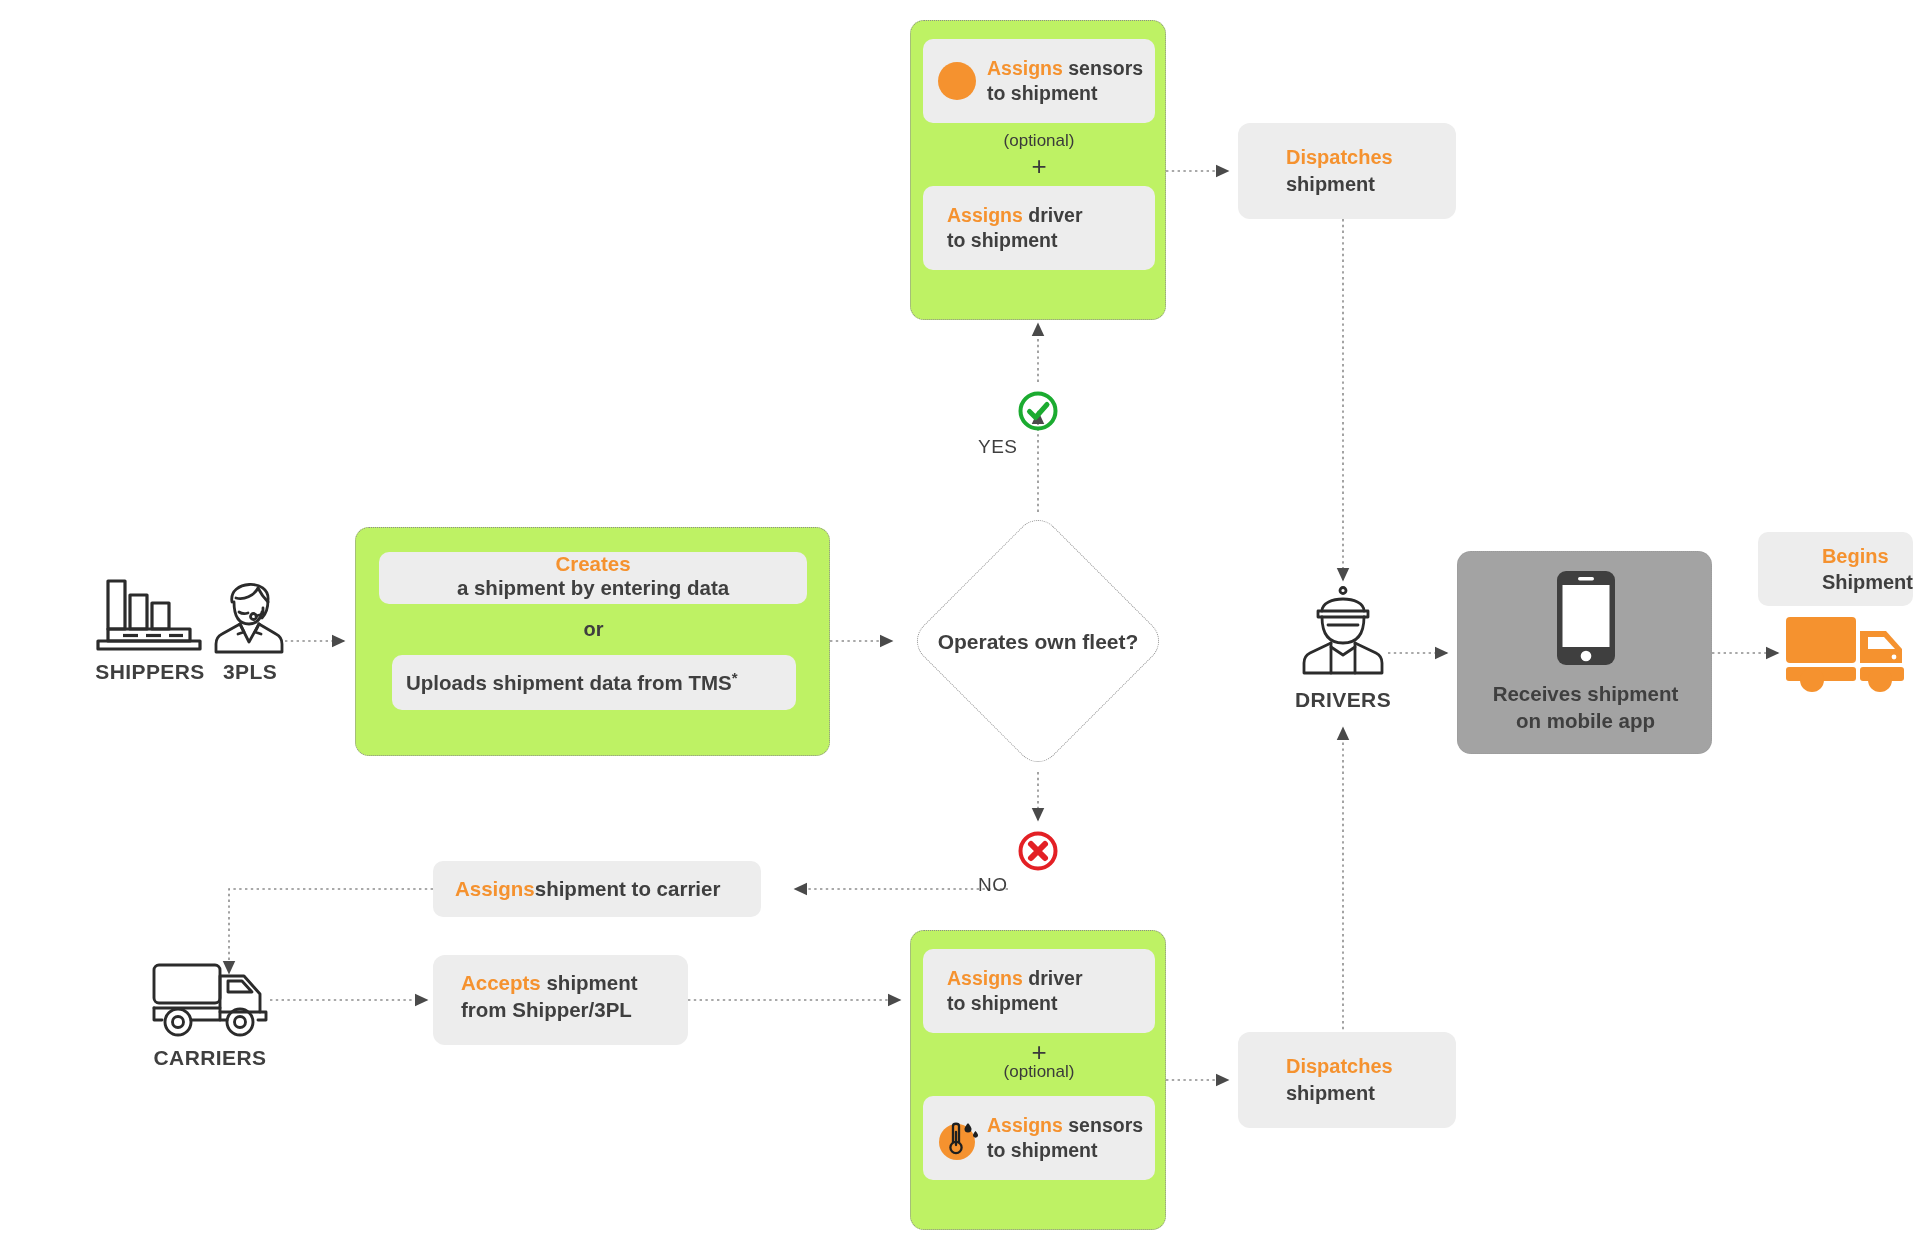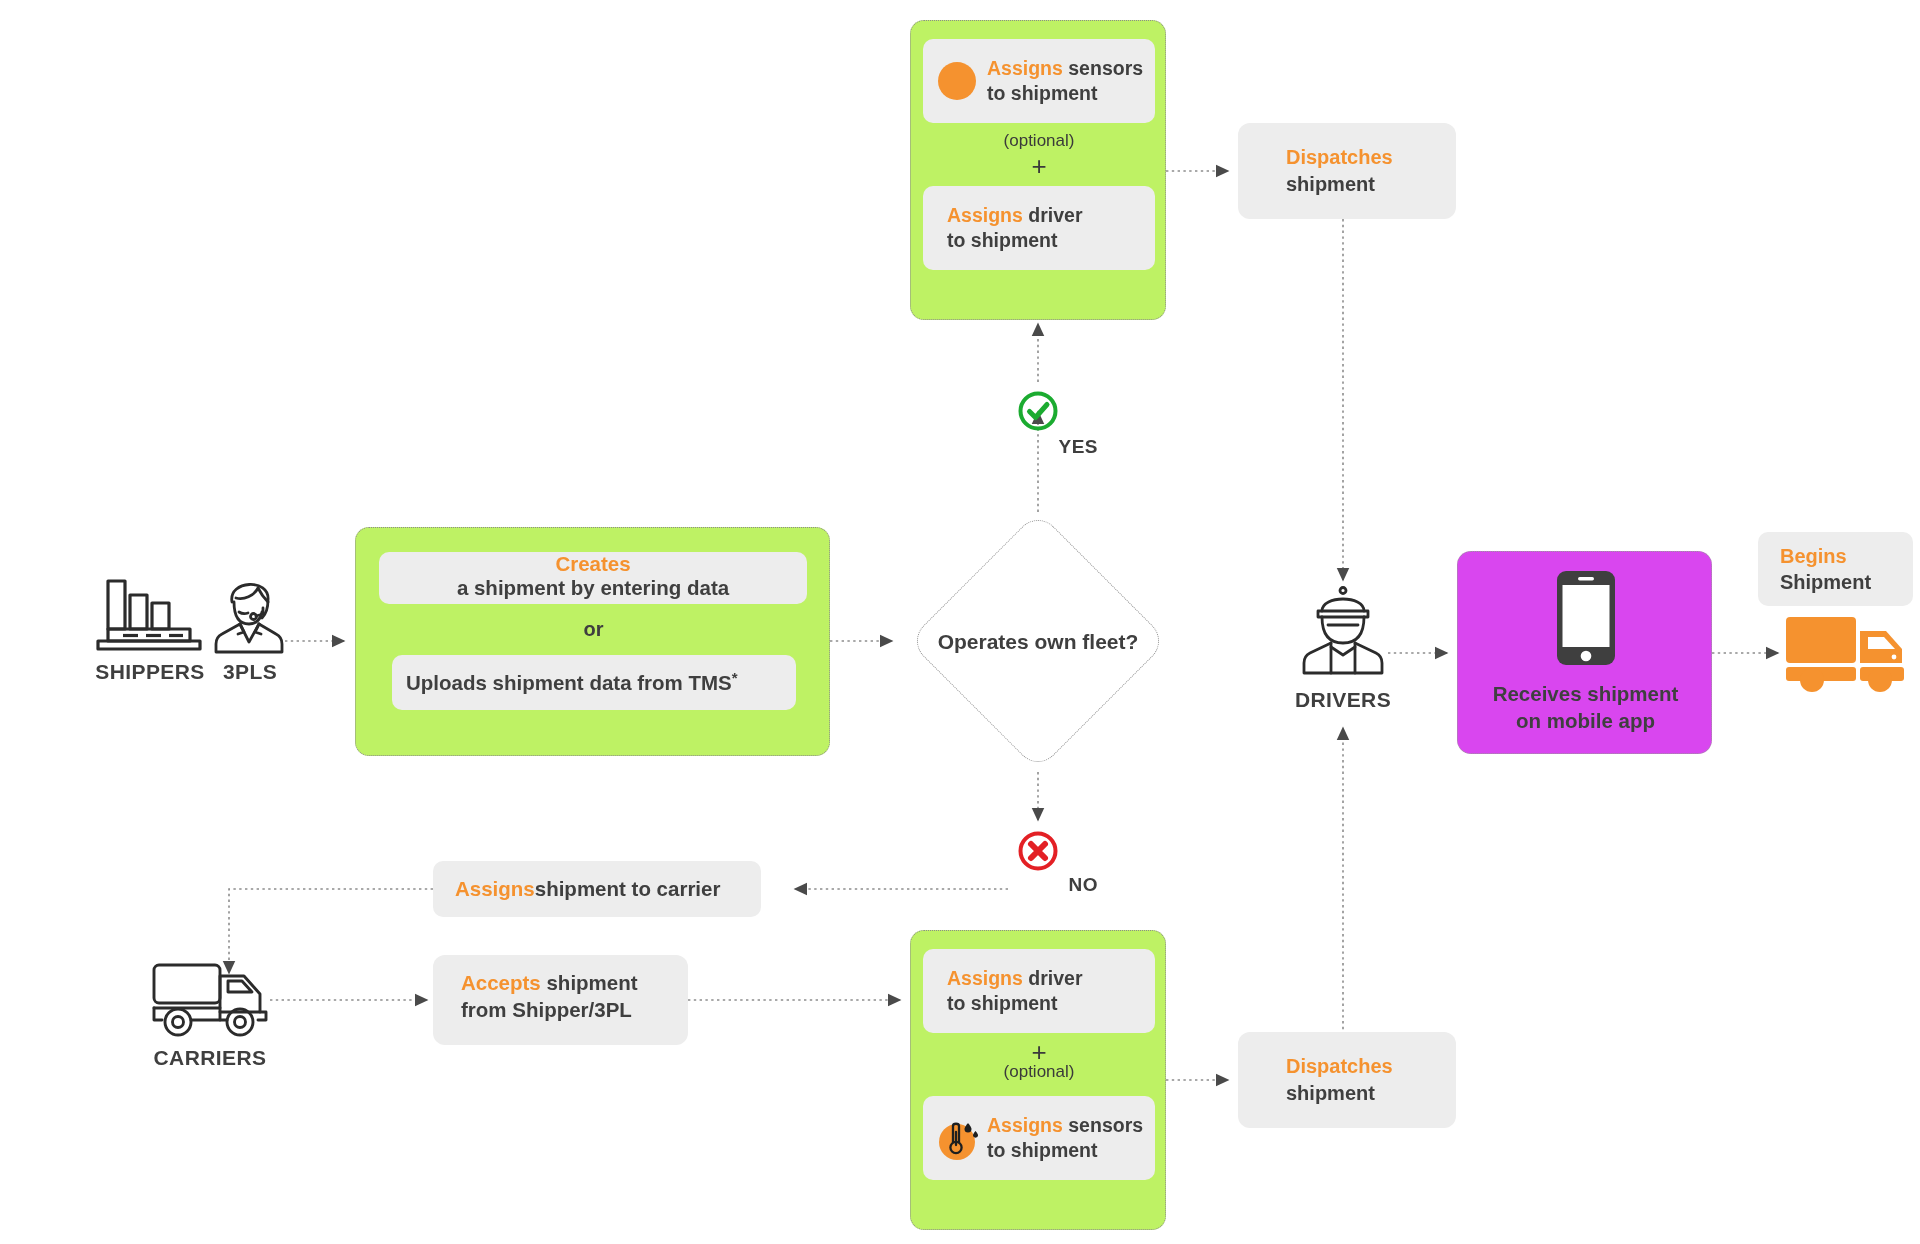--- a/index.html
+++ b/index.html
@@ -34,21 +34,21 @@
   .dashcard{
     border:1.5px dotted #8c8c8c;
     border-radius:14px;
     box-sizing:border-box;
     background:#bef264;
   }
   .solidcard{
     border:1.5px dotted #9a9a9a;
     border-radius:14px;
     box-sizing:border-box;
-    background:#d946ef;
+    background:#a3a3a3;
   }
 
   
   .cap{
     font-weight:bold;
     color:#3f3f3f;
     letter-spacing:0.4px;
     text-align:center;
   }
   .optional{
@@ -76,24 +76,24 @@
   }
   .diamond-label{
     font-weight:bold;
     font-size:21px;
     color:#3f3f3f;
     white-space:nowrap;
   }
 
   
   .badge-txt{
-    font-weight:bold;
+    font-weight:normal;
     font-size:19px;
     color:#3f3f3f;
-    text-align:right;
+    text-align:left;
     letter-spacing:0.5px;
   }
 
   svg{display:block;overflow:visible;}
   .conn{position:absolute;left:0;top:0;width:1920px;height:1244px;pointer-events:none;}
 </style>
 </head>
 <body>
 
 <div id="stage">
@@ -267,21 +267,21 @@
         <rect x="23" y="8" width="16" height="3.4" rx="1.7" fill="#ffffff"></rect>
         <circle cx="31" cy="87" r="5.3" fill="#ffffff"></circle>
       </svg>
     </div>
     <div class="abs" style="left:0;top:128px;width:255px;text-align:center;font-size:20.5px;line-height:27px;font-weight:bold;color:#3f3f3f;">
       <span>Receives shipment</span><br>
       <span>on mobile app</span>
     </div>
   </div>
 
-  <div class="chip abs" style="left:1758px;top:532px;width:155px;height:74px;padding:0 0 0 22px;font-size:20px;line-height:26px;border-radius:10px;">
+  <div class="chip abs" style="left:1758px;top:532px;width:155px;height:74px;padding:0 0 0 22px;font-size:20px;line-height:26px;border-radius:10px;justify-content:flex-end;">
     <span>
       <span class="orange">Begins</span><br>
       <span class="dark">Shipment</span>
     </span>
   </div>
   <div class="abs" style="left:1782px;top:613px;width:132px;height:82px;">
     <svg width="132" height="82" viewBox="0 0 132 82">
       <g fill="#f5922f">
         <rect x="4" y="4" width="70" height="46" rx="4"></rect>
         <rect x="4" y="54" width="70" height="14" rx="3"></rect>

